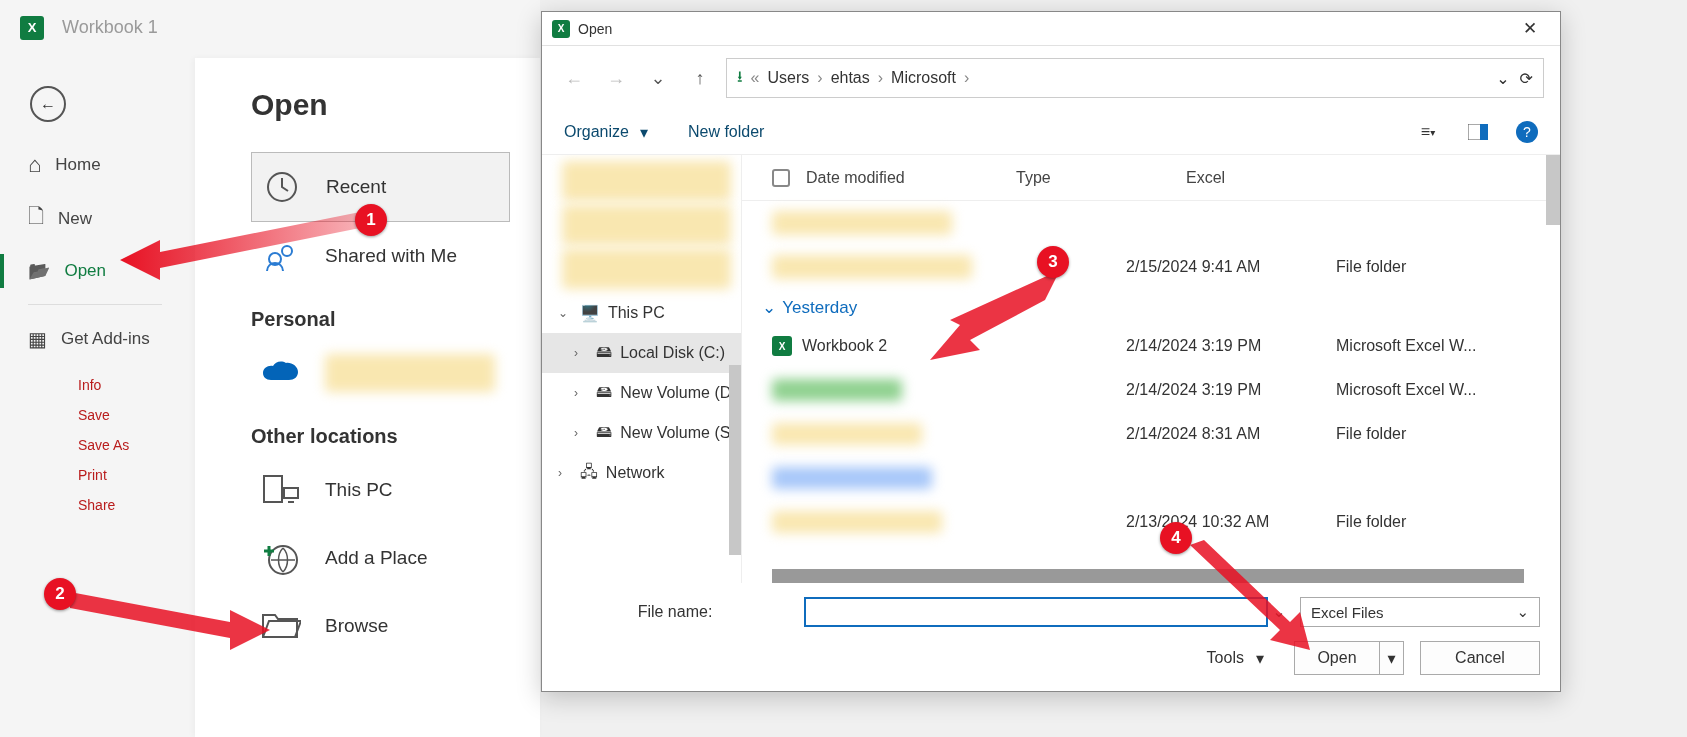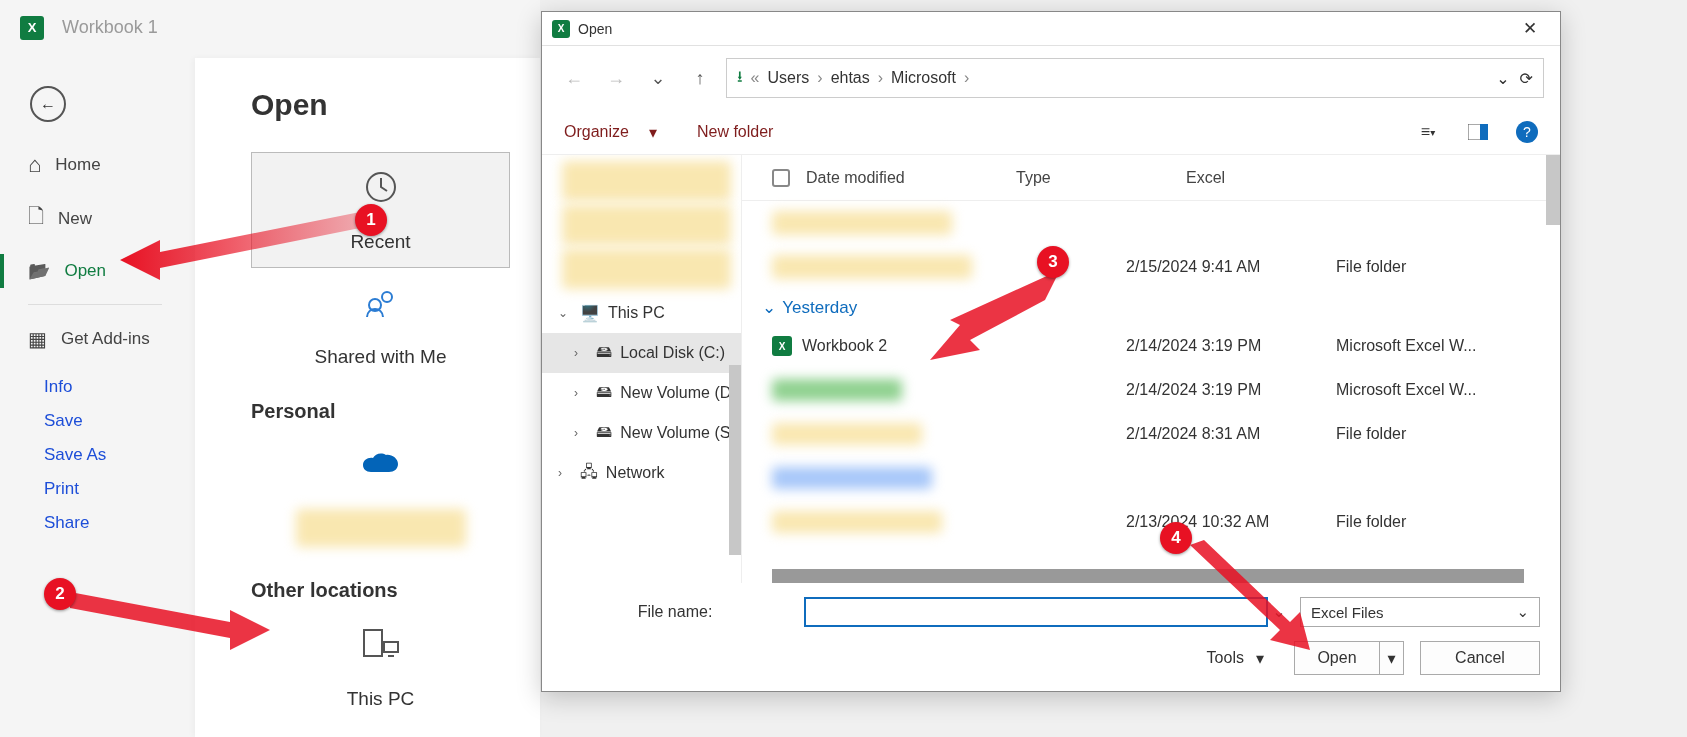--- a/index.html
+++ b/index.html
@@ -11,25 +11,25 @@
 .excel-app-icon { width: 24px; height: 24px; background: #107c41; border-radius: 3px; display:flex; align-items:center; justify-content:center; color:#fff; font-weight:bold; font-size:13px; }
 .wb-title { color: #9a9a9a; font-size: 18px; }
 
 .back-btn { position: absolute; left: 30px; top: 86px; width: 36px; height: 36px; border: 2px solid #555; border-radius: 50%; display:flex; align-items:center; justify-content:center; cursor:pointer; background:#f5f5f5; }
 
 .left-nav { position: absolute; left: 0; top: 140px; width: 190px; }
 .nav-item { display:flex; align-items:center; gap:14px; padding: 12px 0 12px 28px; font-size: 17px; color:#444; cursor:pointer; position:relative; }
 .nav-item.active { color:#107c41; }
 .nav-item.active::before { content:""; position:absolute; left:0; top:6px; bottom:6px; width:4px; background:#107c41; }
 .nav-sep { border-top:1px solid #ddd; margin:10px 28px; }
-.nav-sub { padding-left: 44px; font-size:17px; color:#1d4ed8; margin: 14px 0; cursor:pointer; }
+.nav-sub { padding-left: 78px; font-size:14px; color:#b91c1c; margin: 14px 0; cursor:pointer; }
 
 .open-panel { position:absolute; left:195px; top:58px; right:0; bottom:0; background:#fff; padding: 30px 30px 0 56px; box-shadow: -2px 0 6px rgba(0,0,0,0.04); }
 .open-title { font-size: 30px; font-weight:600; margin-bottom:30px; }
-.open-row { display:flex; align-items:center; gap:24px; font-size:19px; padding:14px 10px; cursor:pointer;flex-direction:column; }
+.open-row { display:flex; align-items:center; gap:24px; font-size:19px; padding:14px 10px; cursor:pointer; }
 .open-row.recent { border:1px solid #bbb; background:#f2f2f2; }
 .section-hdr { font-size:20px; font-weight:600; margin:18px 0 8px; }
 .row-icon { width:40px; height:40px; display:flex; align-items:center; justify-content:center; }
 .blur-box { filter: blur(6px); background:#f9e7b0; border-radius:4px; }
 
 
 .dialog { position:absolute; left:541px; top:11px; width:1020px; height:681px; background:#fff; border:1px solid #888; box-shadow:0 6px 24px rgba(0,0,0,0.2); display:flex; flex-direction:column; }
 .dlg-title { height:34px; display:flex; align-items:center; padding:0 10px; gap:8px; border-bottom:1px solid #e1e1e1; }
 .dlg-title .title-text { font-size:14px; }
 .dlg-close { margin-left:auto; width:40px; height:30px; display:flex; align-items:center; justify-content:center; cursor:pointer; font-size:17px; }
@@ -38,21 +38,21 @@
 .nav-btn { width:32px; height:32px; display:flex; align-items:center; justify-content:center; color:#555; cursor:pointer; font-size:18px; }
 .nav-btn.disabled { color:#bcbcbc; }
 .addr-bar { flex:1; display:flex; align-items:center; border:1px solid #ccc; height:40px; padding:0 10px; gap:8px; font-size:16px; background:#fff; }
 .crumb { cursor:pointer; }
 .chev { color:#888; }
 .addr-tail { margin-left:auto; display:flex; gap:10px; align-items:center; }
 .search-box { width:280px; height:40px; border:1px solid #ccc; display:flex; align-items:center; padding:0 12px; justify-content:space-between; color:#888; font-size:16px; }
 .search-input { border:none; outline:none; font-size:16px; width:210px; color:#333; }
 
 .toolbar-row { height:44px; display:flex; align-items:center; padding:0 22px; gap:40px; }
-.tool-link { color:#7f1d1d; font-size:16px; cursor:pointer; display:flex; align-items:center; gap:20px;justify-content:flex-end; }
+.tool-link { color:#0c4a6e; font-size:16px; cursor:pointer; display:flex; align-items:center; gap:11px;justify-content:flex-end; }
 .tool-icons { margin-left:auto; display:flex; align-items:center; gap:26px; }
 .tool-ic { width:24px; height:24px; display:flex; align-items:center; justify-content:center; cursor:pointer; }
 .help-ic { width:22px; height:22px; border-radius:50%; background:#0f6cbd; color:#fff; font-size:14px; display:flex; align-items:center; justify-content:center; }
 
 .dlg-body { flex:1; display:flex; overflow:hidden; border-top:1px solid #eee; }
 .tree { width:200px; border-right:1px solid #eee; padding-top:6px; font-size:16px; overflow:hidden; position:relative; }
 .tree-item { display:flex; align-items:center; gap:8px; height:40px; padding-left:16px; cursor:pointer; white-space:nowrap; }
 .tree-item.sel { background:#e6e6e6; }
 .tree-item .exp { width:14px; color:#666; font-size:12px; }
 .tree-blur { height:40px; margin:0 10px 4px 20px; }

